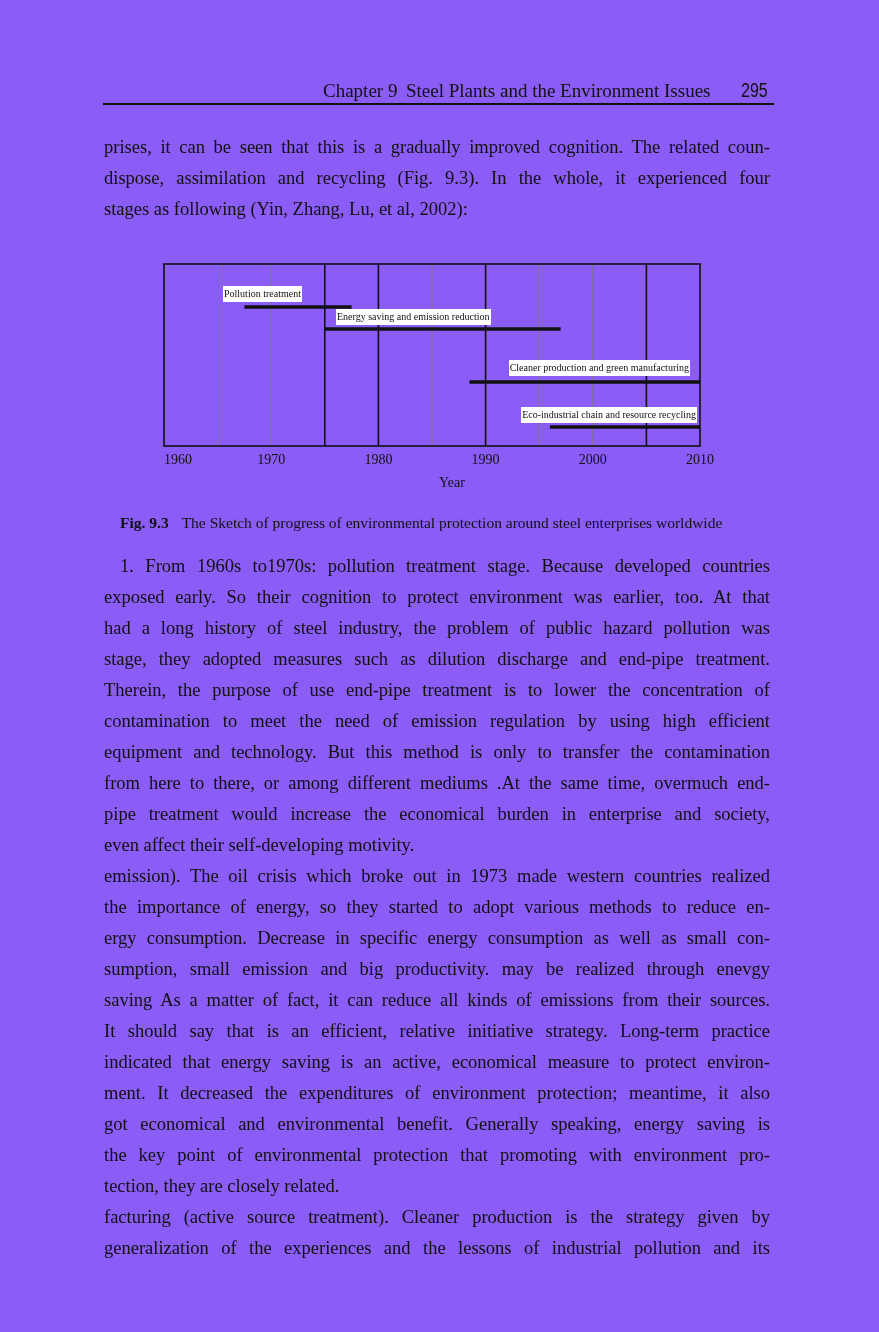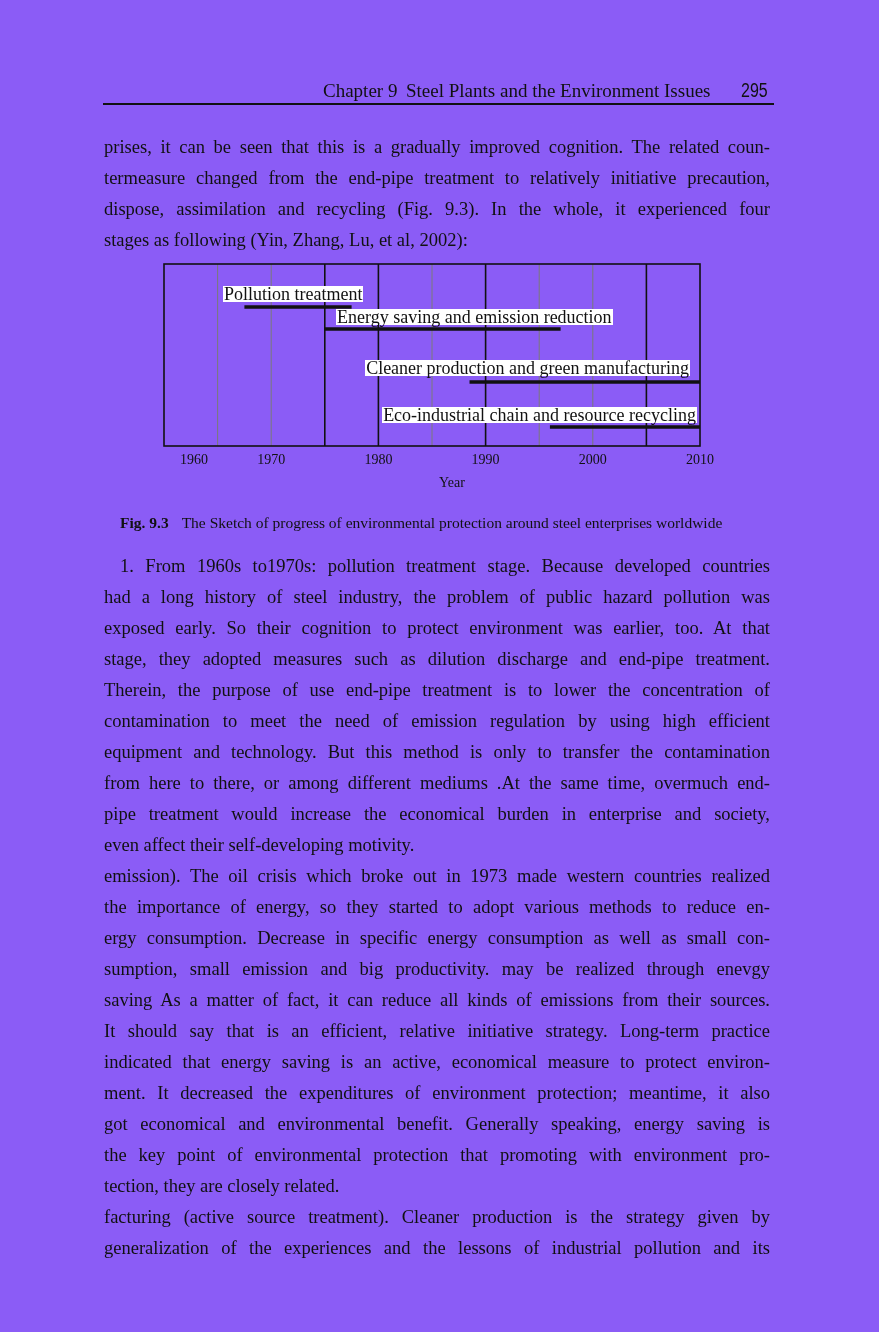--- a/index.html
+++ b/index.html
@@ -60,21 +60,21 @@
   #figure {
     position: absolute;
     left: 150px;
     top: 250px;
     width: 580px;
     height: 250px;
   }
   #fig-svg { position: absolute; left: 0; top: 0; }
   .stage-label {
     position: absolute;
-    font-size: 18px;
+    font-size: 10px;
     line-height: 16px;
     background: #ffffff;
     padding: 0 1px;
     white-space: nowrap;
   }
   #stage-label-0 { left: 73px; top: 36px; }
   #stage-label-1 { left: 186px; top: 59px; }
   #stage-label-2 { right: 40px; top: 110px; }
   #stage-label-3 { right: 33px; top: 157px; }
   .tick {
@@ -111,21 +111,20 @@
 <div id="page">
 
   <span class="hdr-text hdr-chapter">Chapter 9</span>
   <span class="hdr-text hdr-title">Steel Plants and the Environment Issues</span>
   <span class="hdr-num">295</span>
   <div class="hdr-rule"></div>
 
   <div id="para-top" class="block">
       <div class="para">
         <div class="ln j"><span class="t">prises, it can be seen that this is a gradually improved cognition. The related coun-</span></div>
-        <div class="ln j"><span class="t">termeasure changed from the end-pipe treatment to relatively initiative precaution,</span></div>
         <div class="ln j"><span class="t">dispose, assimilation and recycling (Fig. 9.3). In the whole, it experienced four</span></div>
         <div class="ln"><span class="t">stages as following (Yin, Zhang, Lu, et al, 2002):</span></div>
       </div>
     </div>
 
   <div id="figure">
     <svg id="fig-svg" width="580" height="250">
         <line x1="67.6" x2="67.6" y1="14" y2="196" stroke="#7a7a7a" stroke-width="1"></line>
         <line x1="121.2" x2="121.2" y1="14" y2="196" stroke="#7a7a7a" stroke-width="1"></line>
         <line x1="174.8" x2="174.8" y1="14" y2="196" stroke="#111111" stroke-width="1.6"></line>
@@ -139,37 +138,37 @@
         <line x1="94.4" x2="201.6" y1="57" y2="57" stroke="#111111" stroke-width="3.5"></line>
         <line x1="174.8" x2="410.64" y1="79" y2="79" stroke="#111111" stroke-width="3.5"></line>
         <line x1="319.52" x2="550" y1="132" y2="132" stroke="#111111" stroke-width="3.5"></line>
         <line x1="399.92" x2="550" y1="177" y2="177" stroke="#111111" stroke-width="3.5"></line>
       </svg>
     <span id="stage-label-0" class="stage-label">Pollution treatment</span>
     <span id="stage-label-1" class="stage-label">Energy saving and emission reduction</span>
     <span id="stage-label-2" class="stage-label">Cleaner production and green manufacturing</span>
     <span id="stage-label-3" class="stage-label">Eco-industrial chain and resource recycling</span>
     <span class="xlabel">Year</span>
-  <span class="tick" style="left: 14px; margin-left: 16px;">1960</span>
+  <span class="tick" style="left: 14px;">1960</span>
       <span class="tick" style="left: 121.2px; transform: translateX(-50%);">1970</span>
       <span class="tick" style="left: 228.4px; transform: translateX(-50%);">1980</span>
       <span class="tick" style="left: 335.6px; transform: translateX(-50%);">1990</span>
       <span class="tick" style="left: 442.8px; transform: translateX(-50%);">2000</span>
       <span class="tick" style="left: 550px; transform: translateX(-50%);">2010</span>
     </div>
 
   <div class="caption">
     <span class="fig-label">Fig. 9.3</span><span>The Sketch of progress of environmental protection around steel enterprises worldwide</span>
   </div>
 
   <div id="para-main" class="block">
       <div class="para">
         <div class="ln indent j"><span class="t">1. From 1960s to1970s: pollution treatment stage. Because developed countries</span></div>
+        <div class="ln j"><span class="t">exposed early. So their cognition to protect environment was earlier, too. At that</span></div>
         <div class="ln j"><span class="t">had a long history of steel industry, the problem of public hazard pollution was</span></div>
-        <div class="ln j"><span class="t">exposed early. So their cognition to protect environment was earlier, too. At that</span></div>
         <div class="ln j"><span class="t">stage, they adopted measures such as dilution discharge and end-pipe treatment.</span></div>
         <div class="ln j"><span class="t">Therein, the purpose of use end-pipe treatment is to lower the concentration of</span></div>
         <div class="ln j"><span class="t">contamination to meet the need of emission regulation by using high efficient</span></div>
         <div class="ln j"><span class="t">equipment and technology. But this method is only to transfer the contamination</span></div>
         <div class="ln j"><span class="t">from here to there, or among different mediums .At the same time, overmuch end-</span></div>
         <div class="ln j"><span class="t">pipe treatment would increase the economical burden in enterprise and society,</span></div>
         <div class="ln"><span class="t">even affect their self-developing motivity.</span></div>
       </div>
       <div class="para">
         <div class="ln j"><span class="t">emission). The oil crisis which broke out in 1973 made western countries realized</span></div>

